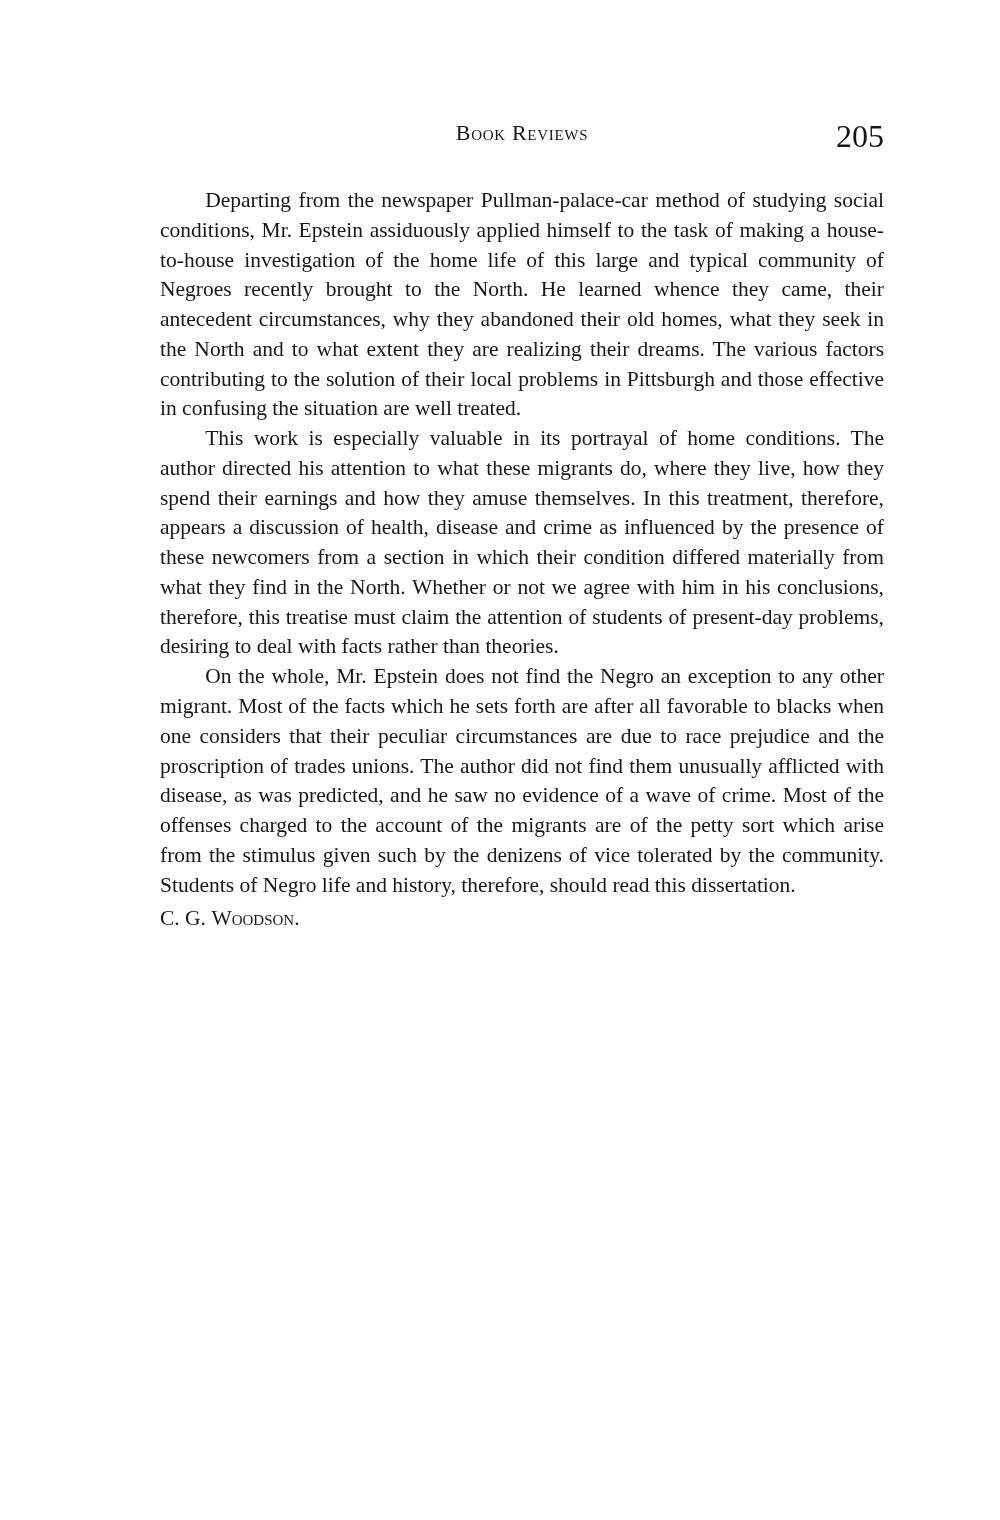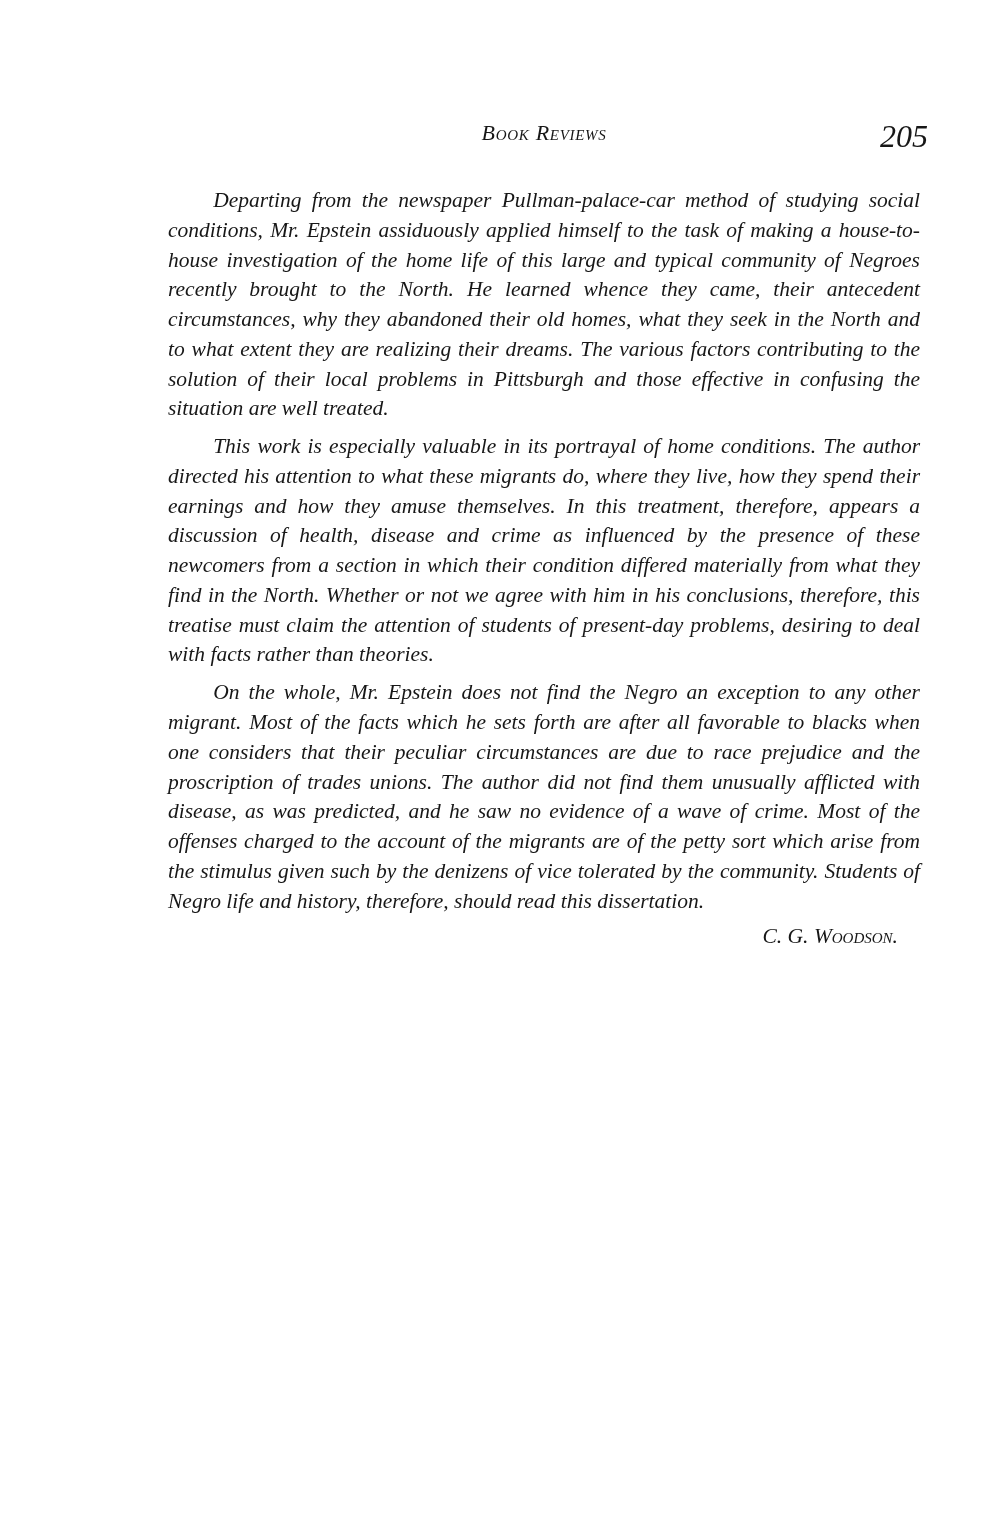--- a/index.html
+++ b/index.html
@@ -11,22 +11,21 @@
     height: 1520px;
     background: #ffffff;
     font-family: "Liberation Serif", "DejaVu Serif", serif;
     color: #171717;
   }
   .page {
     position: relative;
     width: 1000px;
     height: 1188px;
     box-sizing: border-box;
-    padding: 120px 72px 0 160px;
-    font-style: italic;
+    padding: 120px 116px 0 160px;
   }
   .running-head {
     position: relative;
     height: 40px;
     margin-bottom: 26px;
   }
   .running-title {
     position: absolute;
     left: 0;
     right: 0;
@@ -43,26 +42,25 @@
     font-size: 32px;
   }
   .body-text {
     font-size: 21.5px;
     line-height: 1.385;
     text-align: justify;
     text-justify: inter-word;
     hyphens: none;
   }
   .body-text p {
-    margin: 8px;
+    margin: 0;
     text-indent: 2.1em;
   }
   .signature {
     margin-top: 6px;
-    text-align: right;
     padding-right: 30px;
     font-size: 21.5px;
     font-variant: small-caps;
   }
   .sig-initials {
     font-variant: normal;
   }
 </style>
 </head>
 <body>

